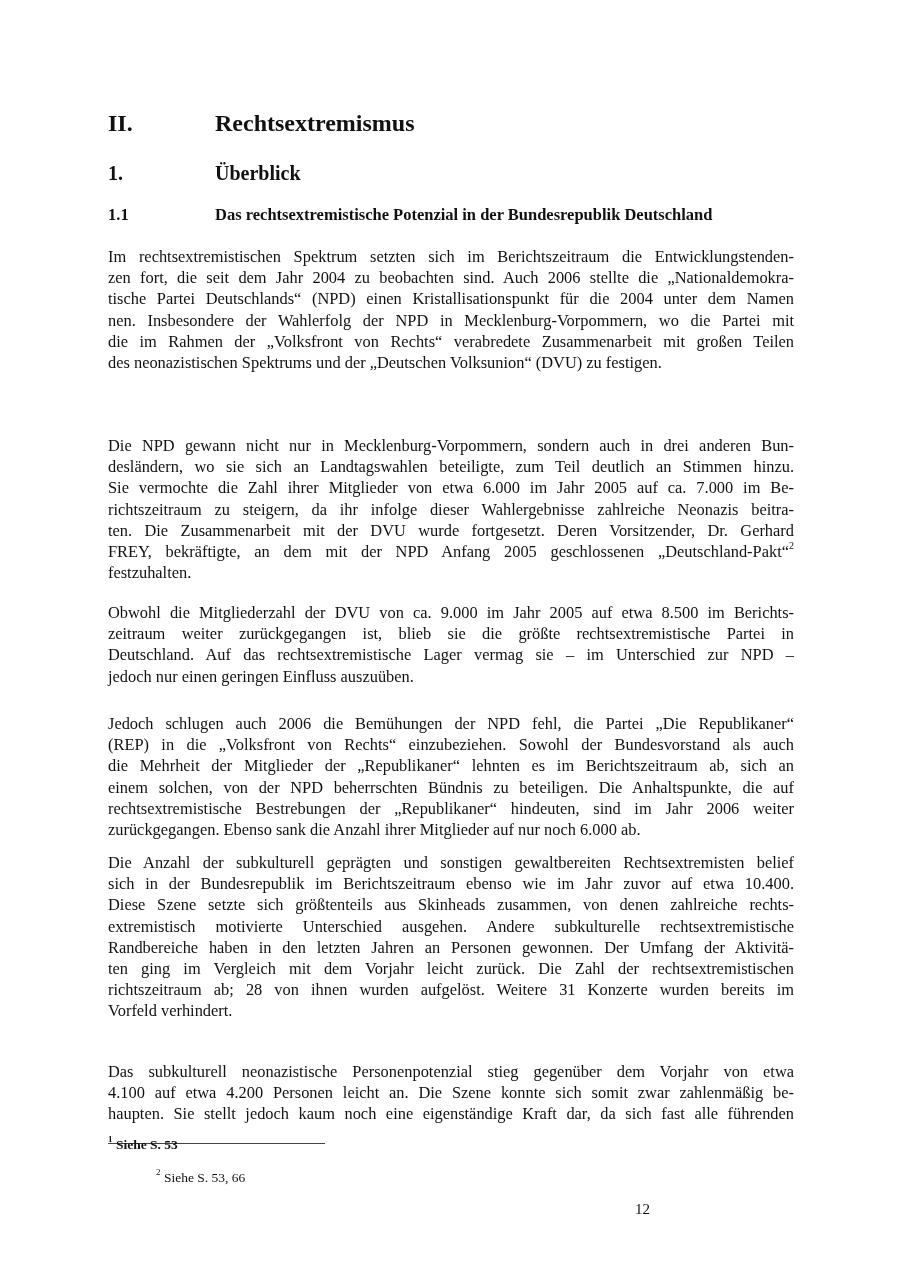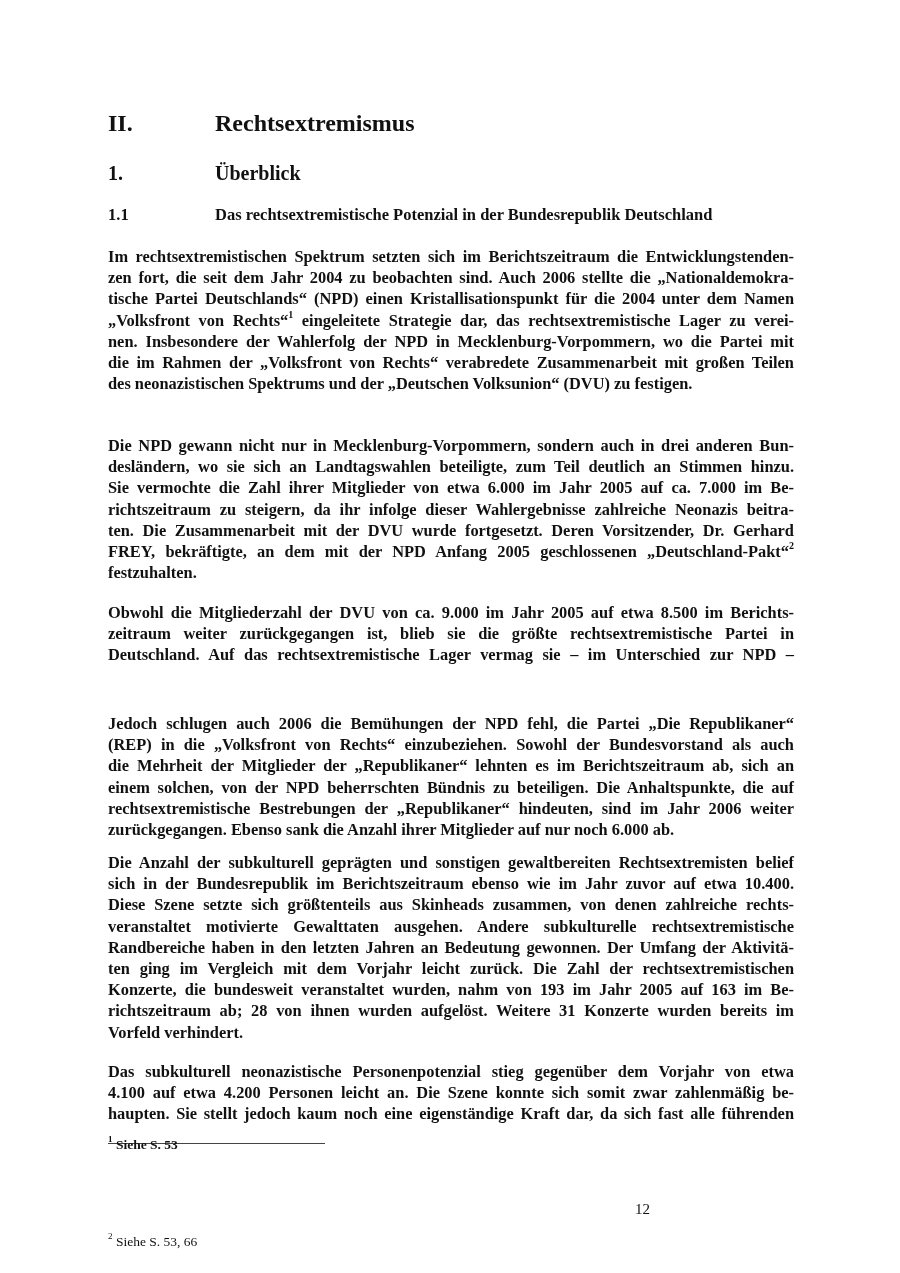--- a/index.html
+++ b/index.html
@@ -7,34 +7,34 @@
          font-family: "Liberation Serif", "DejaVu Serif", serif; color: #111; }
   .page { position: absolute; left: 0; top: 0; width: 756px; height: 1273px; }
   .h { position: absolute; left: 108px; font-weight: bold; white-space: nowrap; }
   .h .num { position: absolute; left: 0; }
   .h .txt { position: absolute; left: 107px; }
   .h1 { top: 108px; font-size: 24px; line-height: 30px; }
   .h2 { top: 160px; font-size: 20px; line-height: 26px; }
   .h3 { top: 204px; font-size: 16.5px; line-height: 22px; }
   .body { position: absolute; left: 108px; width: 686px; font-size: 16.4px; }
   .line { display: block; height: 21.2px; line-height: 21.2px; white-space: nowrap;
-          text-align: justify; text-align-last: justify; font-weight: bold; }
+          text-align: justify; text-align-last: justify; }
   .line.last { text-align-last: left; }
   sup { font-size: 10px; line-height: 0; position: relative; top: -1px; }
   .p1 { top: 246px; }
   .p2 { top: 435px; }
   .p3 { top: 602px; }
   .p4 { top: 706px; margin-top: 7px; }
   .p5 { top: 852px; }
   .p6 { top: 1061px; }
   .fn-rule { position: absolute; left: 108px; top: 1143px; width: 217px; height: 1px; background: #444; }
   .fn { position: absolute; left: 108px; font-size: 13.5px; line-height: 17px; white-space: nowrap; }
   .fn sup { font-size: 9px; top: -2px; }
   .fn1 { top: 1136px; font-weight: bold; }
-  .fn2 { top: 1233px; }
+  .fn2 { top: 1169px; margin-left: 48px; }
   .pagenum { position: absolute; right: 106px; top: 1201px; font-size: 15px; }
 </style>
 </head>
 <body>
 
 <div class="page">
 
   <div class="h h1">
     <span class="num">II.</span>
     <span class="txt">Rechtsextremismus</span>
@@ -45,59 +45,58 @@
   </div>
   <div class="h h3">
     <span class="num">1.1</span>
     <span class="txt">Das rechtsextremistische Potenzial in der Bundesrepublik Deutschland</span>
   </div>
 
   <div class="body p1">
     <span class="line">Im rechtsextremistischen Spektrum setzten sich im Berichtszeitraum die Entwicklungstenden-</span>
     <span class="line">zen fort, die seit dem Jahr 2004 zu beobachten sind. Auch 2006 stellte die „Nationaldemokra-</span>
     <span class="line">tische Partei Deutschlands“ (NPD) einen Kristallisationspunkt für die 2004 unter dem Namen</span>
-    <span class="line"><span>„Volksfront von Rechts“</span><sup>1</sup><span> eingeleitete Strategie dar, das rechtsextremistische Lager zu verei-</span></span>
     <span class="line">nen. Insbesondere der Wahlerfolg der NPD in Mecklenburg-Vorpommern, wo die Partei mit</span>
     <span class="line">die im Rahmen der „Volksfront von Rechts“ verabredete Zusammenarbeit mit großen Teilen</span>
     <span class="line last">des neonazistischen Spektrums und der „Deutschen Volksunion“ (DVU) zu festigen.</span>
   </div>
 
   <div class="body p2">
     <span class="line">Die NPD gewann nicht nur in Mecklenburg-Vorpommern, sondern auch in drei anderen Bun-</span>
     <span class="line">desländern, wo sie sich an Landtagswahlen beteiligte, zum Teil deutlich an Stimmen hinzu.</span>
     <span class="line">Sie vermochte die Zahl ihrer Mitglieder von etwa 6.000 im Jahr 2005 auf ca. 7.000 im Be-</span>
     <span class="line">richtszeitraum zu steigern, da ihr infolge dieser Wahlergebnisse zahlreiche Neonazis beitra-</span>
     <span class="line">ten. Die Zusammenarbeit mit der DVU wurde fortgesetzt. Deren Vorsitzender, Dr. Gerhard</span>
     <span class="line"><span>FREY, bekräftigte, an dem mit der NPD Anfang 2005 geschlossenen „Deutschland-Pakt“</span><sup>2</sup><span></span></span>
     <span class="line last">festzuhalten.</span>
   </div>
 
   <div class="body p3">
     <span class="line">Obwohl die Mitgliederzahl der DVU von ca. 9.000 im Jahr 2005 auf etwa 8.500 im Berichts-</span>
     <span class="line">zeitraum weiter zurückgegangen ist, blieb sie die größte rechtsextremistische Partei in</span>
     <span class="line">Deutschland. Auf das rechtsextremistische Lager vermag sie – im Unterschied zur NPD –</span>
+    <span class="line last">jedoch nur einen geringen Einfluss auszuüben.</span>
   </div>
 
   <div class="body p4">
     <span class="line">Jedoch schlugen auch 2006 die Bemühungen der NPD fehl, die Partei „Die Republikaner“</span>
     <span class="line">(REP) in die „Volksfront von Rechts“ einzubeziehen. Sowohl der Bundesvorstand als auch</span>
     <span class="line">die Mehrheit der Mitglieder der „Republikaner“ lehnten es im Berichtszeitraum ab, sich an</span>
     <span class="line">einem solchen, von der NPD beherrschten Bündnis zu beteiligen. Die Anhaltspunkte, die auf</span>
     <span class="line">rechtsextremistische Bestrebungen der „Republikaner“ hindeuten, sind im Jahr 2006 weiter</span>
     <span class="line last">zurückgegangen. Ebenso sank die Anzahl ihrer Mitglieder auf nur noch 6.000 ab.</span>
   </div>
 
   <div class="body p5">
     <span class="line">Die Anzahl der subkulturell geprägten und sonstigen gewaltbereiten Rechtsextremisten belief</span>
     <span class="line">sich in der Bundesrepublik im Berichtszeitraum ebenso wie im Jahr zuvor auf etwa 10.400.</span>
     <span class="line">Diese Szene setzte sich größtenteils aus Skinheads zusammen, von denen zahlreiche rechts-</span>
-    <span class="line">veranstaltet motivierte Gewalttaten ausgehen. Andere subkulturelle rechtsextremistische</span>
-    <span class="line">Randbereiche haben in den letzten Jahren an Bedeutung gewonnen. Der Umfang der Aktivitä-</span>
+    <span class="line">extremistisch motivierte Unterschied ausgehen. Andere subkulturelle rechtsextremistische</span>
+    <span class="line">Randbereiche haben in den letzten Jahren an Personen gewonnen. Der Umfang der Aktivitä-</span>
     <span class="line">ten ging im Vergleich mit dem Vorjahr leicht zurück. Die Zahl der rechtsextremistischen</span>
-    <span class="line">Konzerte, die bundesweit veranstaltet wurden, nahm von 193 im Jahr 2005 auf 163 im Be-</span>
     <span class="line">richtszeitraum ab; 28 von ihnen wurden aufgelöst. Weitere 31 Konzerte wurden bereits im</span>
     <span class="line last">Vorfeld verhindert.</span>
   </div>
 
   <div class="body p6">
     <span class="line">Das subkulturell neonazistische Personenpotenzial stieg gegenüber dem Vorjahr von etwa</span>
     <span class="line">4.100 auf etwa 4.200 Personen leicht an. Die Szene konnte sich somit zwar zahlenmäßig be-</span>
     <span class="line">haupten. Sie stellt jedoch kaum noch eine eigenständige Kraft dar, da sich fast alle führenden</span>
   </div>
 

